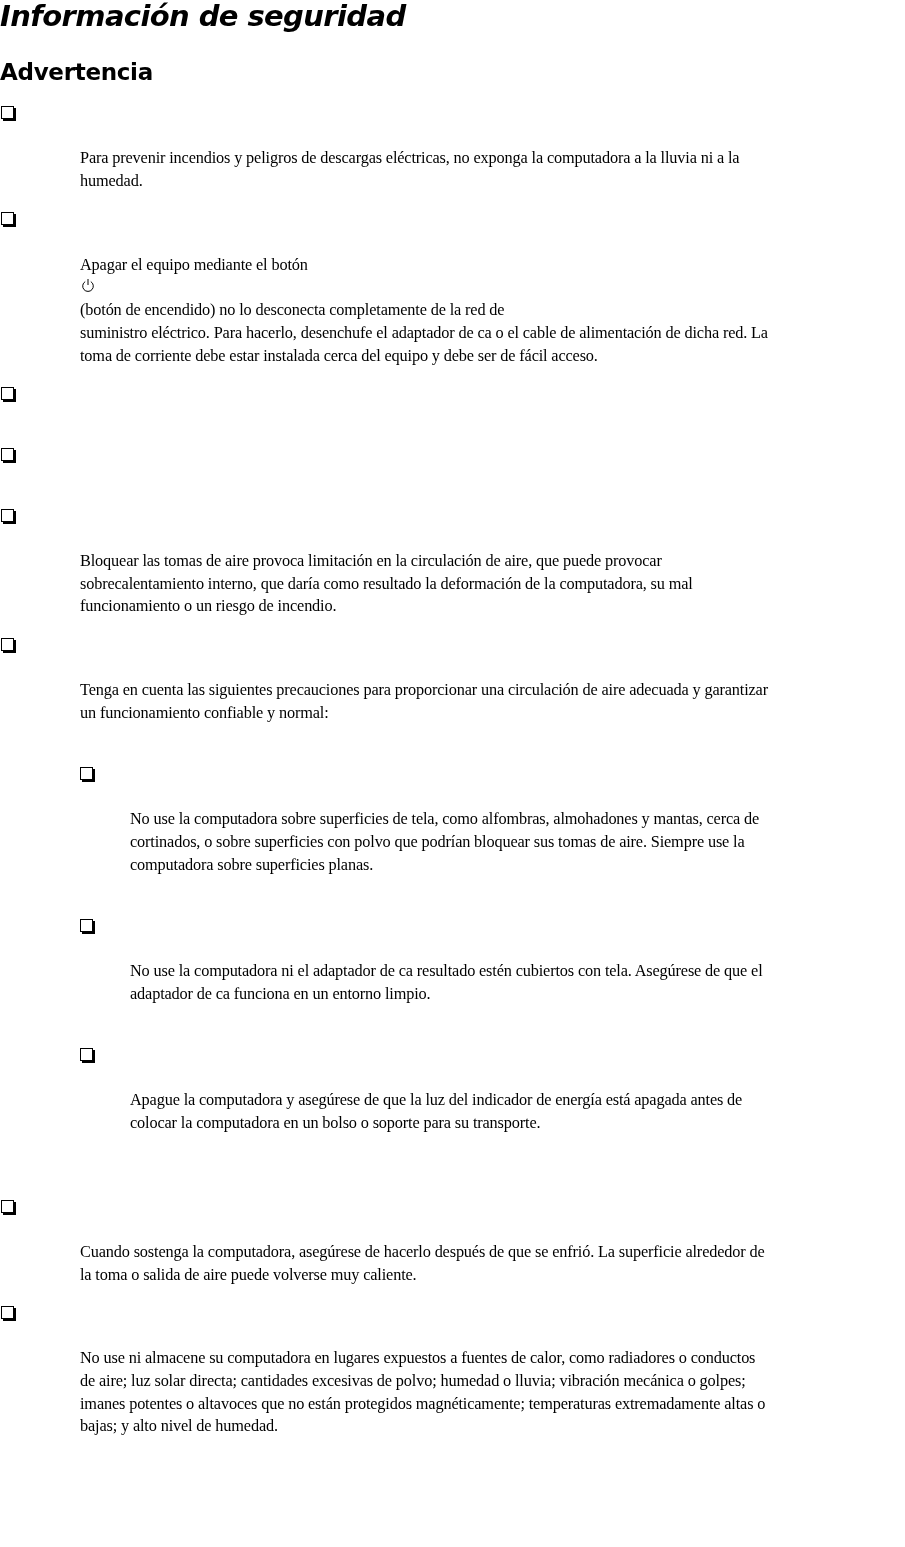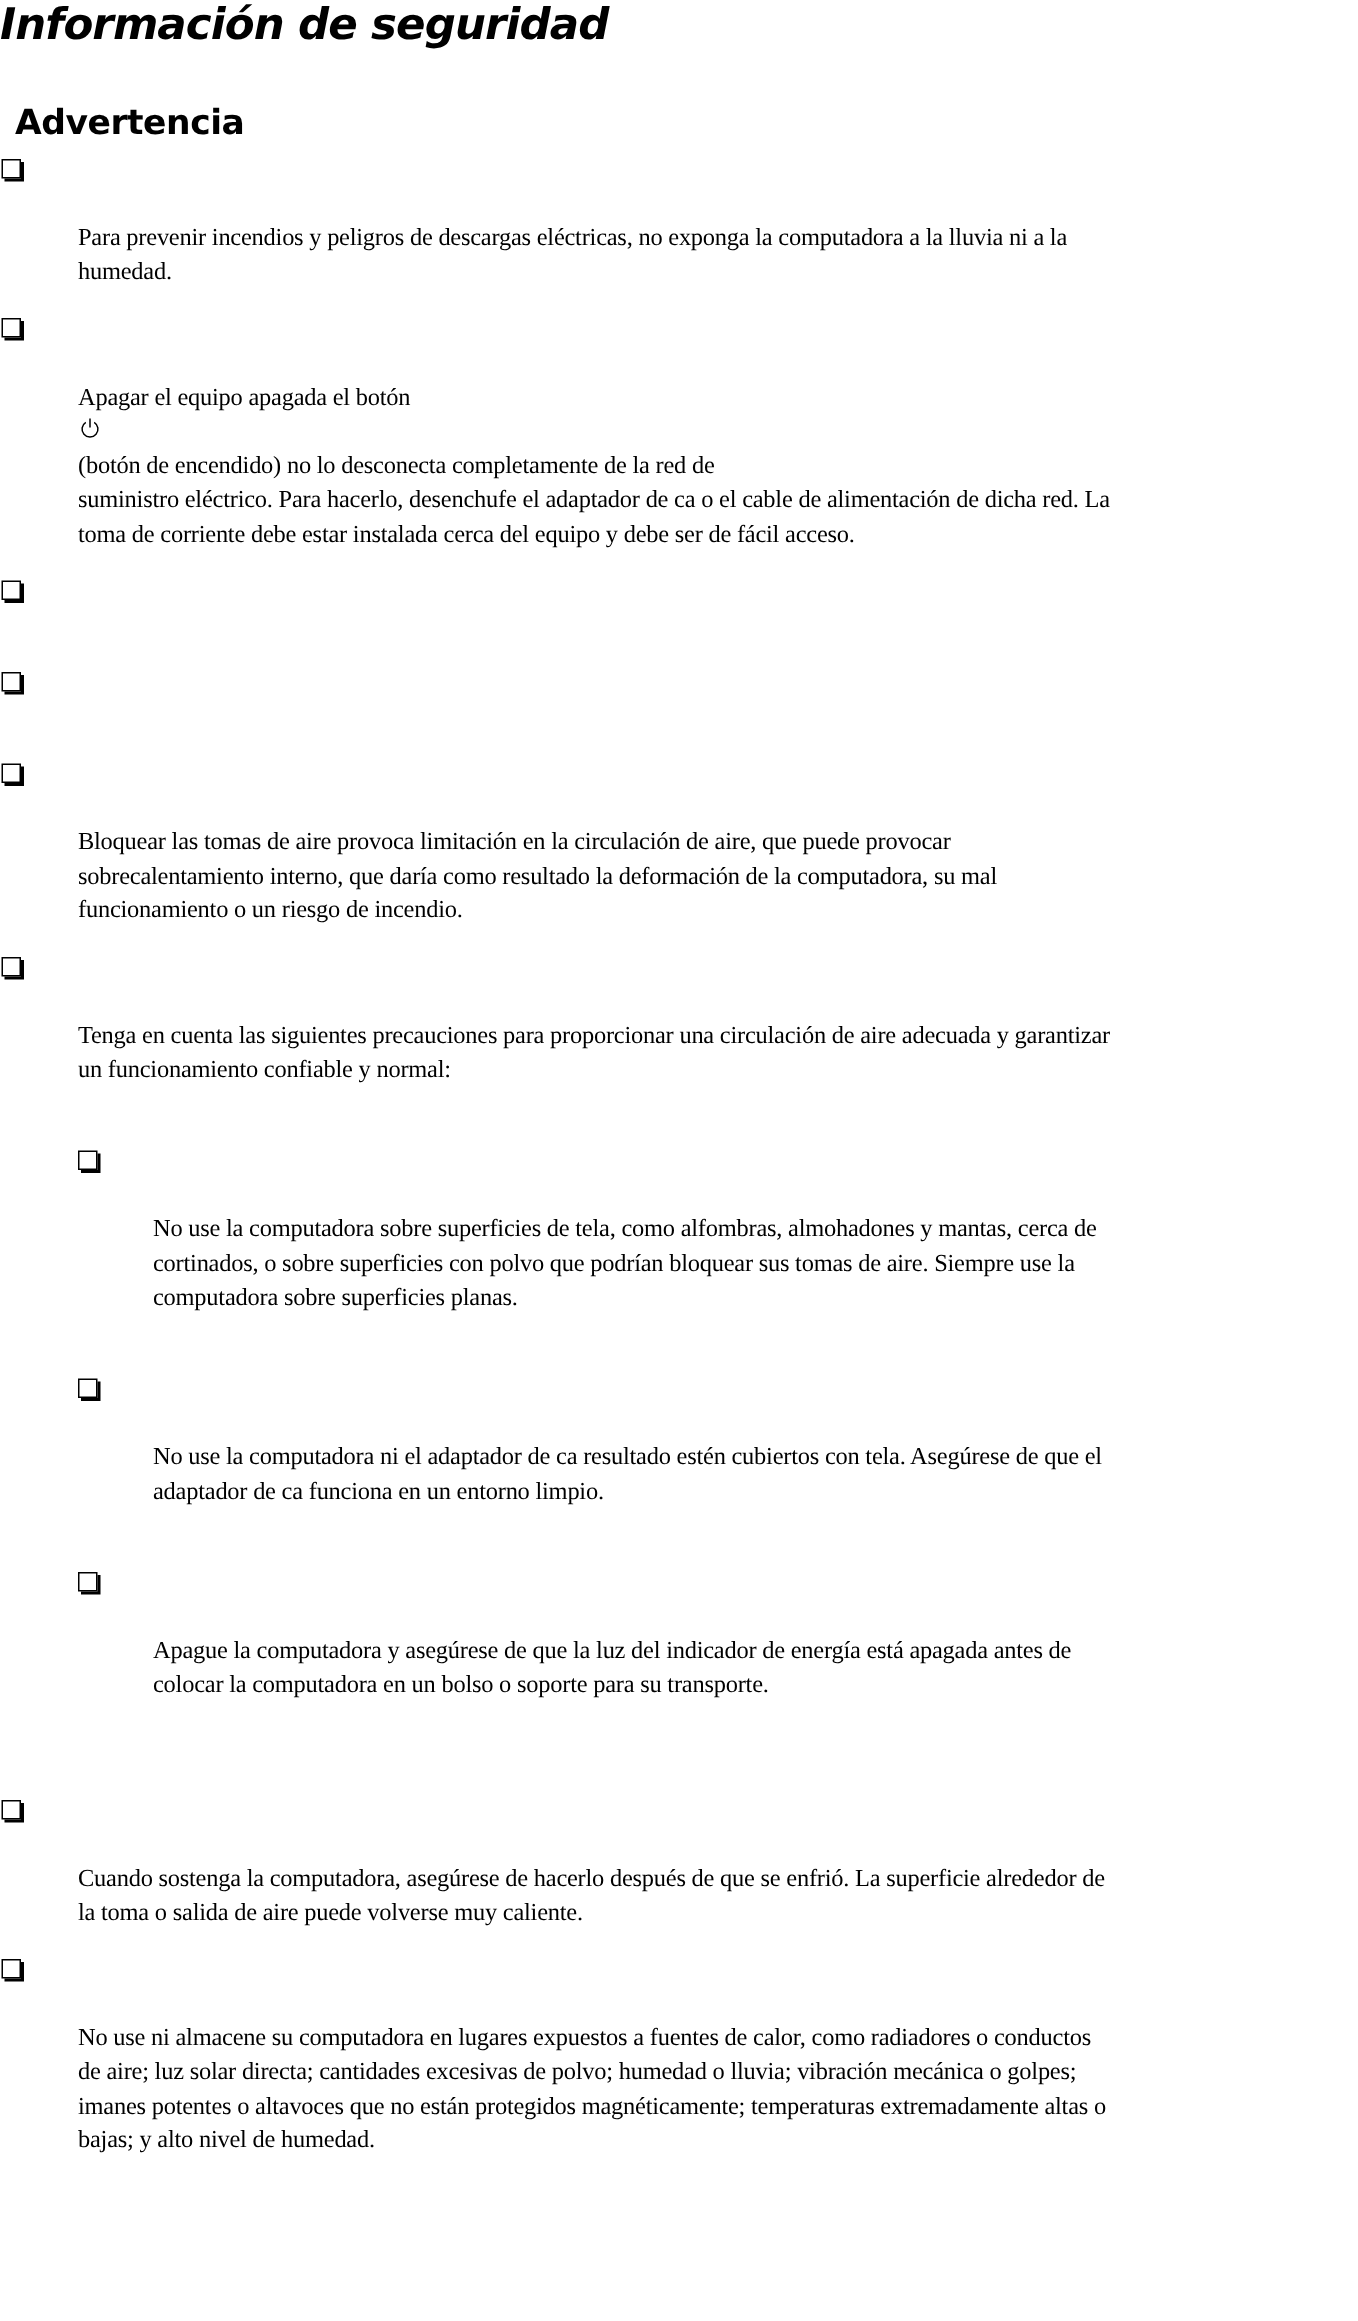--- a/index.html
+++ b/index.html
@@ -24,39 +24,39 @@
       font-weight: bold;
       font-style: italic;
       font-size: 29px;
       letter-spacing: -0.6px;
       line-height: 36px;
     }
     .section-title {
       position: absolute;
       left: 0;
       top: 57px;
-      margin: 10px;
+      margin: 0;
       font-family: "DejaVu Sans", "Liberation Sans", sans-serif;
       font-weight: bold;
       font-size: 23px;
       letter-spacing: -0.3px;
       line-height: 30px;
     }
     .list {
       position: absolute;
       left: 0;
       top: 102px;
       width: 905px;
       margin: 0;
       padding: 0;
       list-style: none;
     }
     .item {
       position: relative;
-      padding-left: 52px;
+      padding-left: 80px;
       font-size: 16.3px;
       line-height: 22.7px;
       letter-spacing: -0.15px;
       margin-bottom: 15.5px;
       white-space: pre-line;
     }
     .item.sub {
       padding-left: 102px;
     }
     .sublist {
@@ -104,21 +104,21 @@
 <h2 class="section-title">Advertencia</h2>
 
 <ul class="list">
   <li class="item">
     <span class="box"></span>
     <span>Para prevenir incendios y peligros de descargas eléctricas, no exponga la computadora a la lluvia ni a la
 humedad.</span>
   </li>
   <li class="item">
     <span class="box"></span>
-    <span>Apagar el equipo apagada el botón</span>
+    <span>Apagar el equipo mediante el botón</span>
     <svg class="power-icon" viewBox="0 0 14 15">
       <path d="M4.2 3.6 A5.3 5.3 0 1 0 9.8 3.6" fill="none" stroke="#000" stroke-width="1"></path>
       <line x1="7" y1="1" x2="7" y2="7" stroke="#000" stroke-width="1"></line>
     </svg>
     <span>(botón de encendido) no lo desconecta completamente de la red de
 suministro eléctrico. Para hacerlo, desenchufe el adaptador de ca o el cable de alimentación de dicha red. La
 toma de corriente debe estar instalada cerca del equipo y debe ser de fácil acceso.</span>
   </li>
   <li class="item">
     <span class="box"></span>

